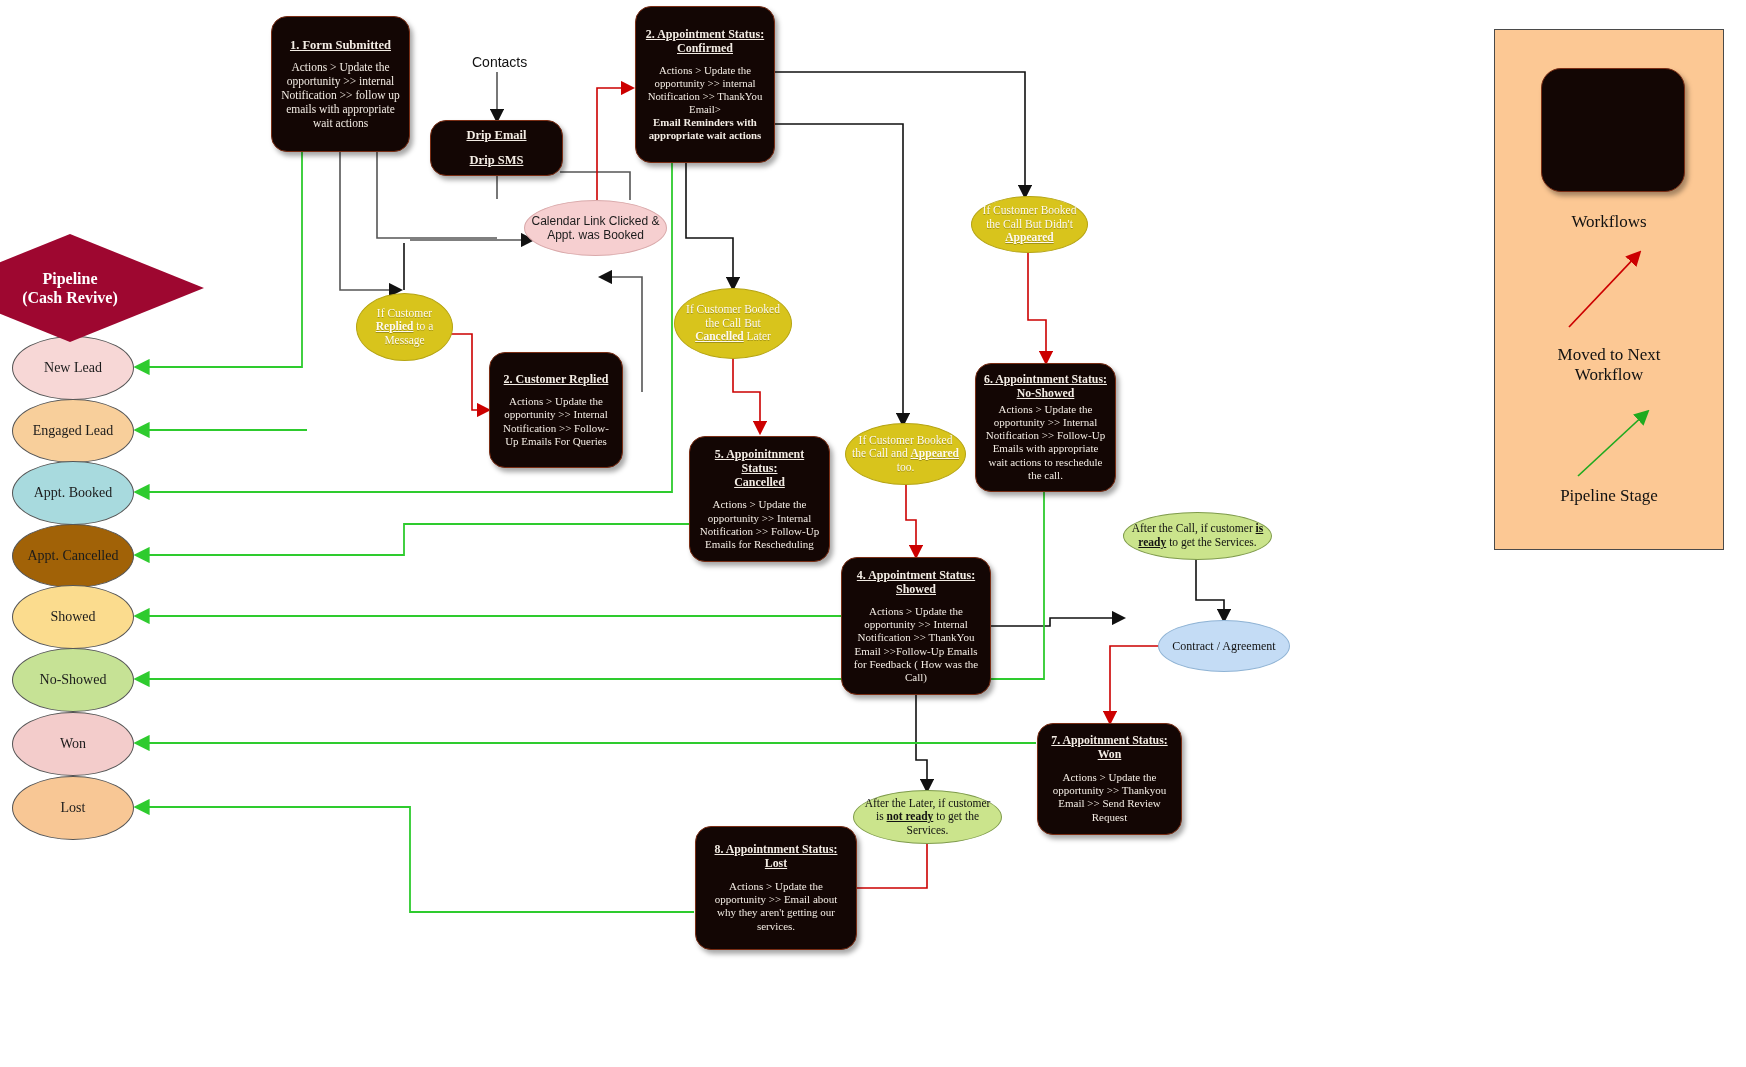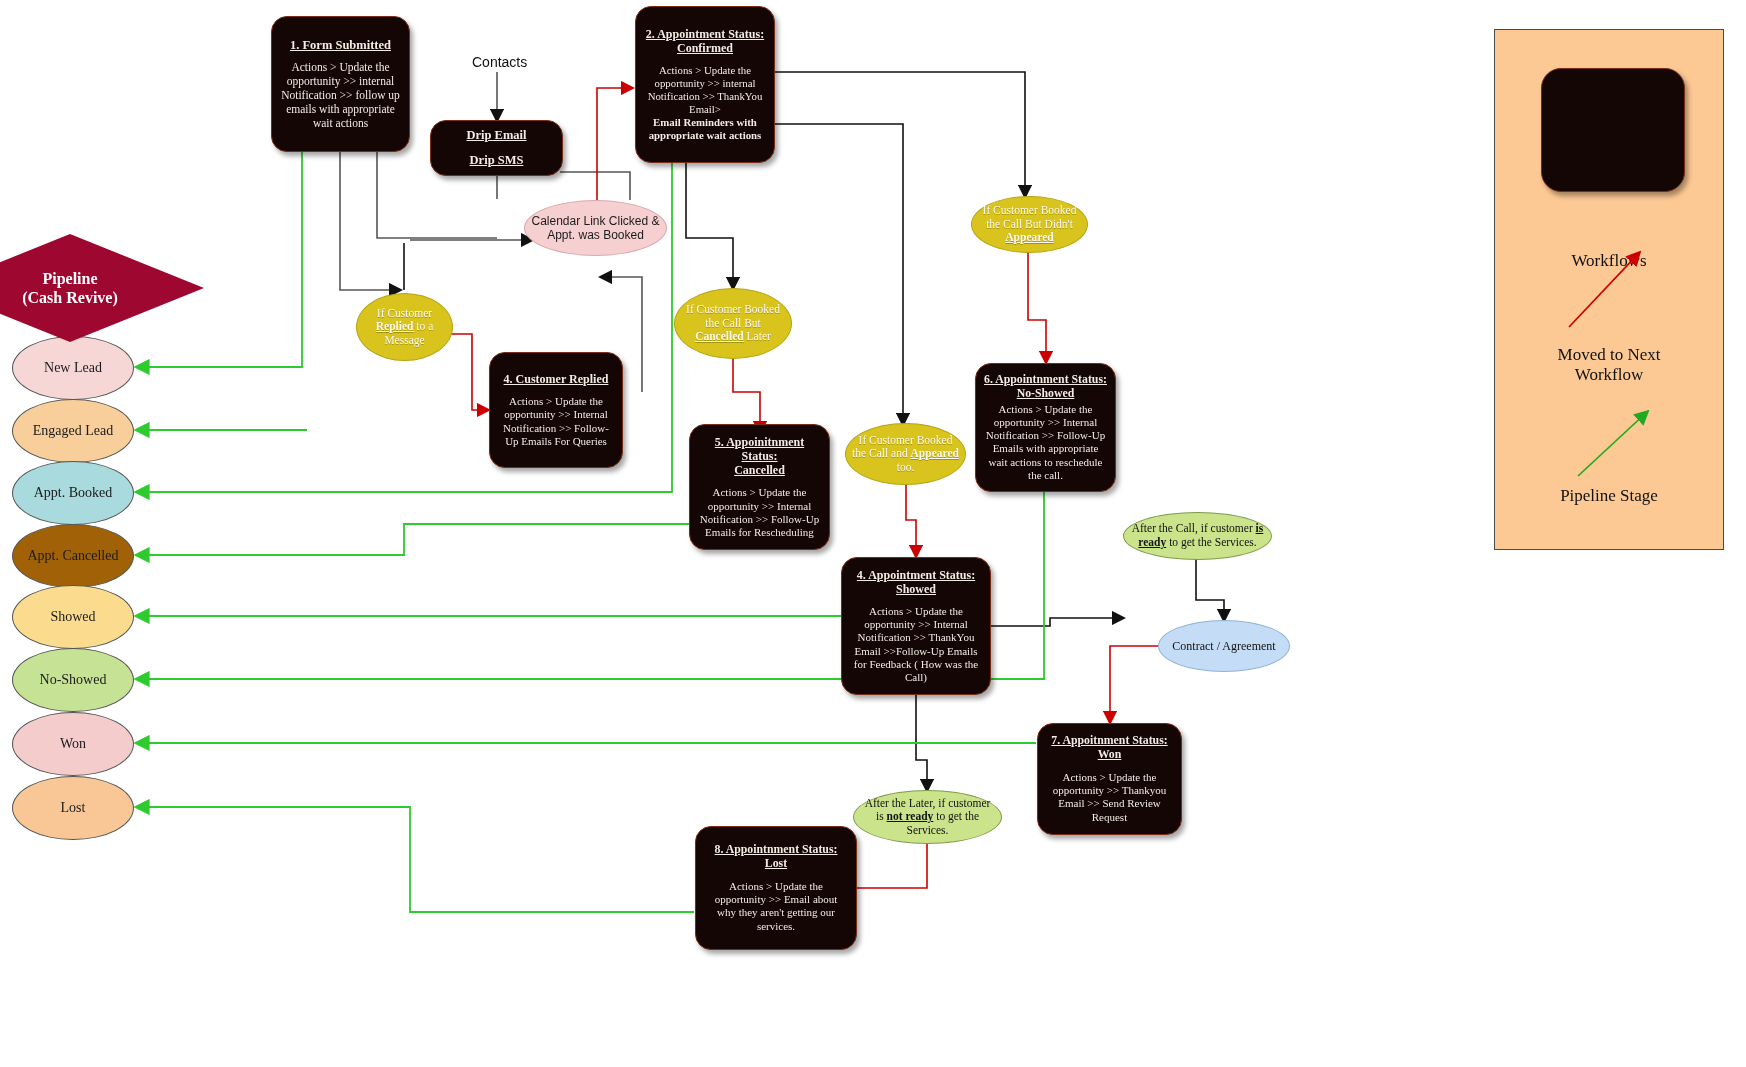--- a/index.html
+++ b/index.html
@@ -40,21 +40,21 @@
       border:1px solid #555;z-index:5;text-align:center;}
 
   
   .legend{position:absolute;left:1494px;top:29px;width:228px;height:519px;
       background:#fcc894;border:1px solid #4a4a4a;z-index:4;}
   .legend .swatch{position:absolute;left:46px;top:38px;width:142px;height:122px;
       background:#130604;border:1.5px solid #7a2d14;border-radius:20px;
       box-shadow:3px 4px 5px rgba(0,0,0,.35);}
   .legend .cap{position:absolute;width:100%;text-align:center;font-size:17px;color:#111;
       line-height:1.2;}
-  .cap1{top:182px;margin-top:39px;} .cap2{top:315px;} .cap3{top:456px;}
+  .cap1{top:182px;} .cap2{top:315px;} .cap3{top:456px;}
 
   .plain{position:absolute;font-family:"Liberation Sans",sans-serif;font-size:14px;color:#111;z-index:5;}
   .watermark{position:absolute;color:#4d4d4d;font-family:"Liberation Sans",sans-serif;
       font-size:17px;z-index:3;}
 </style>
 </head>
 <body>
 
 <div id="canvas">
 
@@ -176,38 +176,38 @@
     <div class="ttl" style="font-size:12.5px;">1. Form Submitted</div>
     <div class="bdy">Actions &gt;  Update the opportunity &gt;&gt; internal Notification &gt;&gt; follow up emails with appropriate wait actions</div>
   </div>
 
   <div class="wf" style="left:430px;top:120px;width:133px;height:56px;font-size:12.5px;gap:10px;">
     <div class="ttl">Drip Email</div>
     <div class="ttl">Drip SMS</div>
   </div>
 
   <div class="wf" style="left:489px;top:352px;width:134px;height:116px;font-size:11px;">
-    <div class="ttl" style="font-size:12px;">4. Customer Replied</div>
+    <div class="ttl" style="font-size:12px;">2. Customer Replied</div>
     <div class="bdy">Actions &gt;  Update the opportunity &gt;&gt; Internal Notification &gt;&gt; Follow-Up Emails For Queries</div>
   </div>
 
   <div class="wf" style="left:635px;top:6px;width:140px;height:157px;font-size:10.8px;">
     <div class="ttl" style="font-size:12px;">2. Appointment Status:</div>
     <div class="ttl" style="font-size:12px;">Confirmed</div>
     <div class="bdy">Actions &gt;  Update the opportunity &gt;&gt; internal Notification &gt;&gt; ThankYou Email&gt;</div>
     <div style="line-height:1.2;font-weight:bold;">Email Reminders with appropriate wait actions</div>
   </div>
 
   <div class="wf" style="left:841px;top:557px;width:150px;height:138px;font-size:11px;">
     <div class="ttl" style="font-size:12px;">4. Appointment Status:</div>
     <div class="ttl" style="font-size:12px;">Showed</div>
     <div class="bdy">Actions &gt;  Update the opportunity &gt;&gt; Internal Notification &gt;&gt; ThankYou Email &gt;&gt;Follow-Up Emails for Feedback ( How was the Call)</div>
   </div>
 
-  <div class="wf" style="left:689px;top:424px;width:141px;height:126px;font-size:11px;">
+  <div class="wf" style="left:689px;top:436px;width:141px;height:126px;font-size:11px;">
     <div class="ttl" style="font-size:12px;">5. Appoinitnment Status:</div>
     <div class="ttl" style="font-size:12px;">Cancelled</div>
     <div class="bdy">Actions &gt;  Update the opportunity &gt;&gt; Internal Notification &gt;&gt; Follow-Up Emails for Rescheduling</div>
   </div>
 
   <div class="wf" style="left:975px;top:363px;width:141px;height:129px;font-size:11px;">
     <div class="ttl" style="font-size:11.8px;">6. Appointnment Status:</div>
     <div class="ttl" style="font-size:11.8px;">No-Showed</div>
     <div class="bdy" style="margin-top:2px;">Actions &gt;  Update the opportunity &gt;&gt; Internal Notification &gt;&gt; Follow-Up Emails with appropriate wait actions to reschedule the call.</div>
   </div>

